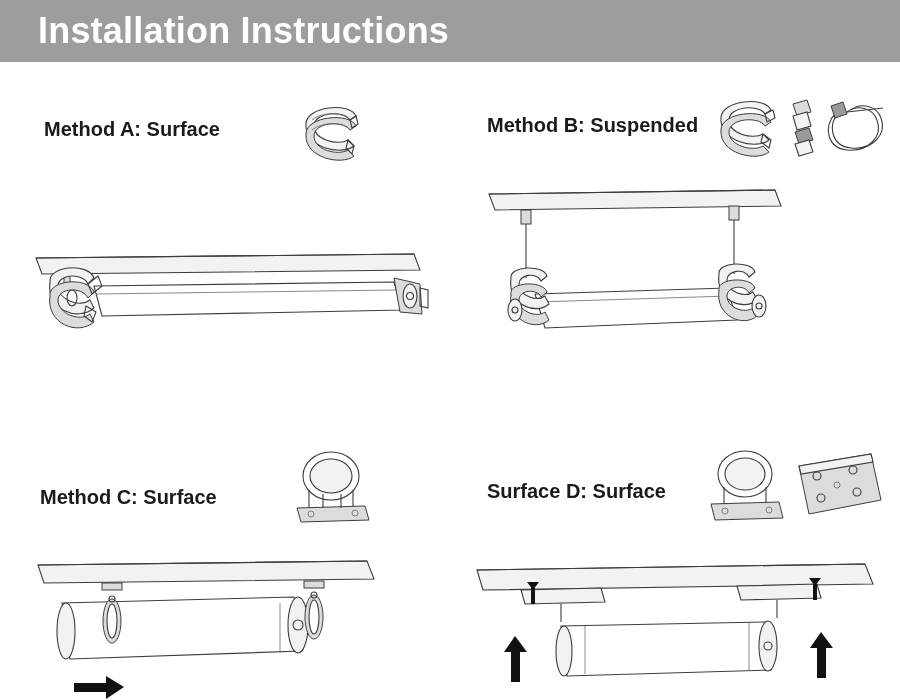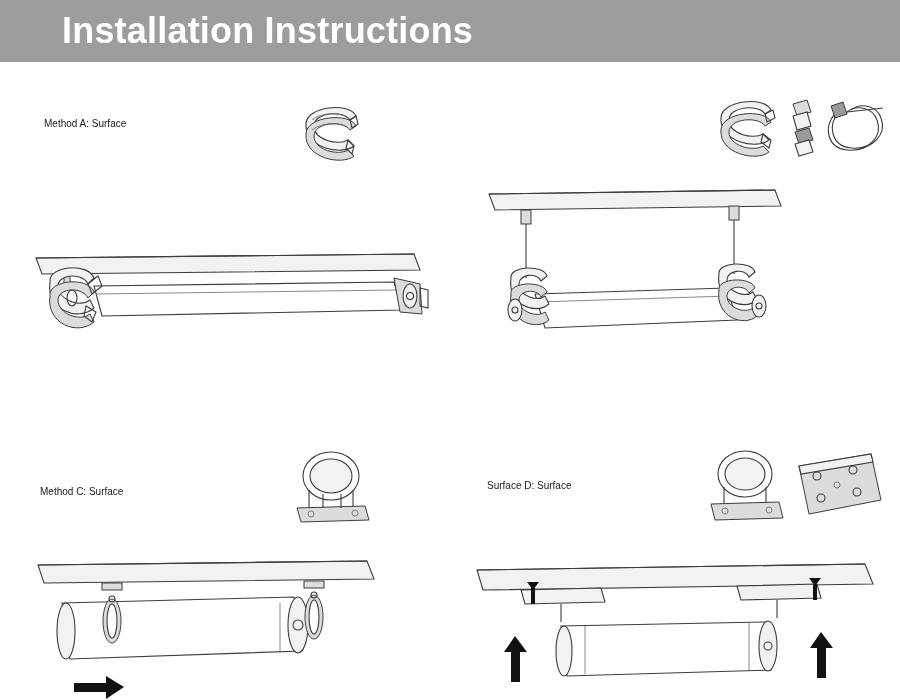--- a/index.html
+++ b/index.html
@@ -26,31 +26,30 @@
   }
   #header-title {
     position: absolute;
     left: 38px;
     top: 10px;
     font-size: 36px;
     font-weight: bold;
     color: #ffffff;
     letter-spacing: 0.2px;
     white-space: nowrap;
-    margin-left: 24px;
   }
 
   
   .panel {
     position: absolute;
   }
   .panel-label {
     position: absolute;
-    font-size: 10px;
-    font-weight: normal;
+    font-size: 20px;
+    font-weight: bold;
     color: #1a1a1a;
     white-space: nowrap;
   }
 
   
   #panel-a { left: 0; top: 62px; width: 455px; height: 320px; }
   #label-a { left: 44px; top: 56px; }
   
   #panel-b { left: 455px; top: 62px; width: 445px; height: 320px; }
   #label-b { left: 32px; top: 52px; }
@@ -107,20 +106,21 @@
 
     <path class="fill-light" d="M28 92 C26 76, 66 72, 72 88 L66 94 C60 82, 36 84, 36 96 C36 110, 58 118, 68 110 L72 118 C56 132, 24 120, 28 92 Z"></path>
     <path class="fill-mid" d="M28 106 C26 90, 66 86, 72 102 L66 108 C60 96, 36 98, 36 110 C36 124, 58 132, 68 124 L72 132 C56 146, 24 134, 28 106 Z"></path>
     <path class="ln" d="M66 94 L76 86 L80 96 L70 104 Z"></path>
     <path class="ln" d="M64 116 L74 122 L70 132 L62 126 Z"></path>
     <ellipse class="ln" cx="50" cy="108" rx="5" ry="8"></ellipse>
   </svg>
 </div>
 
 <div class="panel" id="panel-b">
+  <div class="panel-label" id="label-b">Method  B:  Suspended</div>
 
   <svg width="200" height="90" style="position:absolute; left:252px; top:24px;" viewBox="0 0 200 90">
 
     <path class="fill-light" d="M14 32 C14 14, 58 10, 64 24 L58 28 C52 18, 22 20, 22 34 C22 48, 46 54, 56 48 L62 54 C50 64, 12 56, 14 32 Z"></path>
     <path class="fill-mid" d="M14 44 C14 26, 58 22, 64 36 L58 40 C52 30, 22 32, 22 46 C22 60, 46 66, 56 60 L62 66 C50 76, 12 68, 14 44 Z"></path>
     <path class="ln" d="M58 28 L66 24 L68 32 L60 36 Z"></path>
     <path class="ln" d="M56 48 L64 54 L62 62 L54 56 Z"></path>
 
     <polygon class="fill-mid" points="86,18 100,14 104,26 90,30"></polygon>
     <polygon class="fill-light" points="86,30 100,26 104,40 90,44"></polygon>

